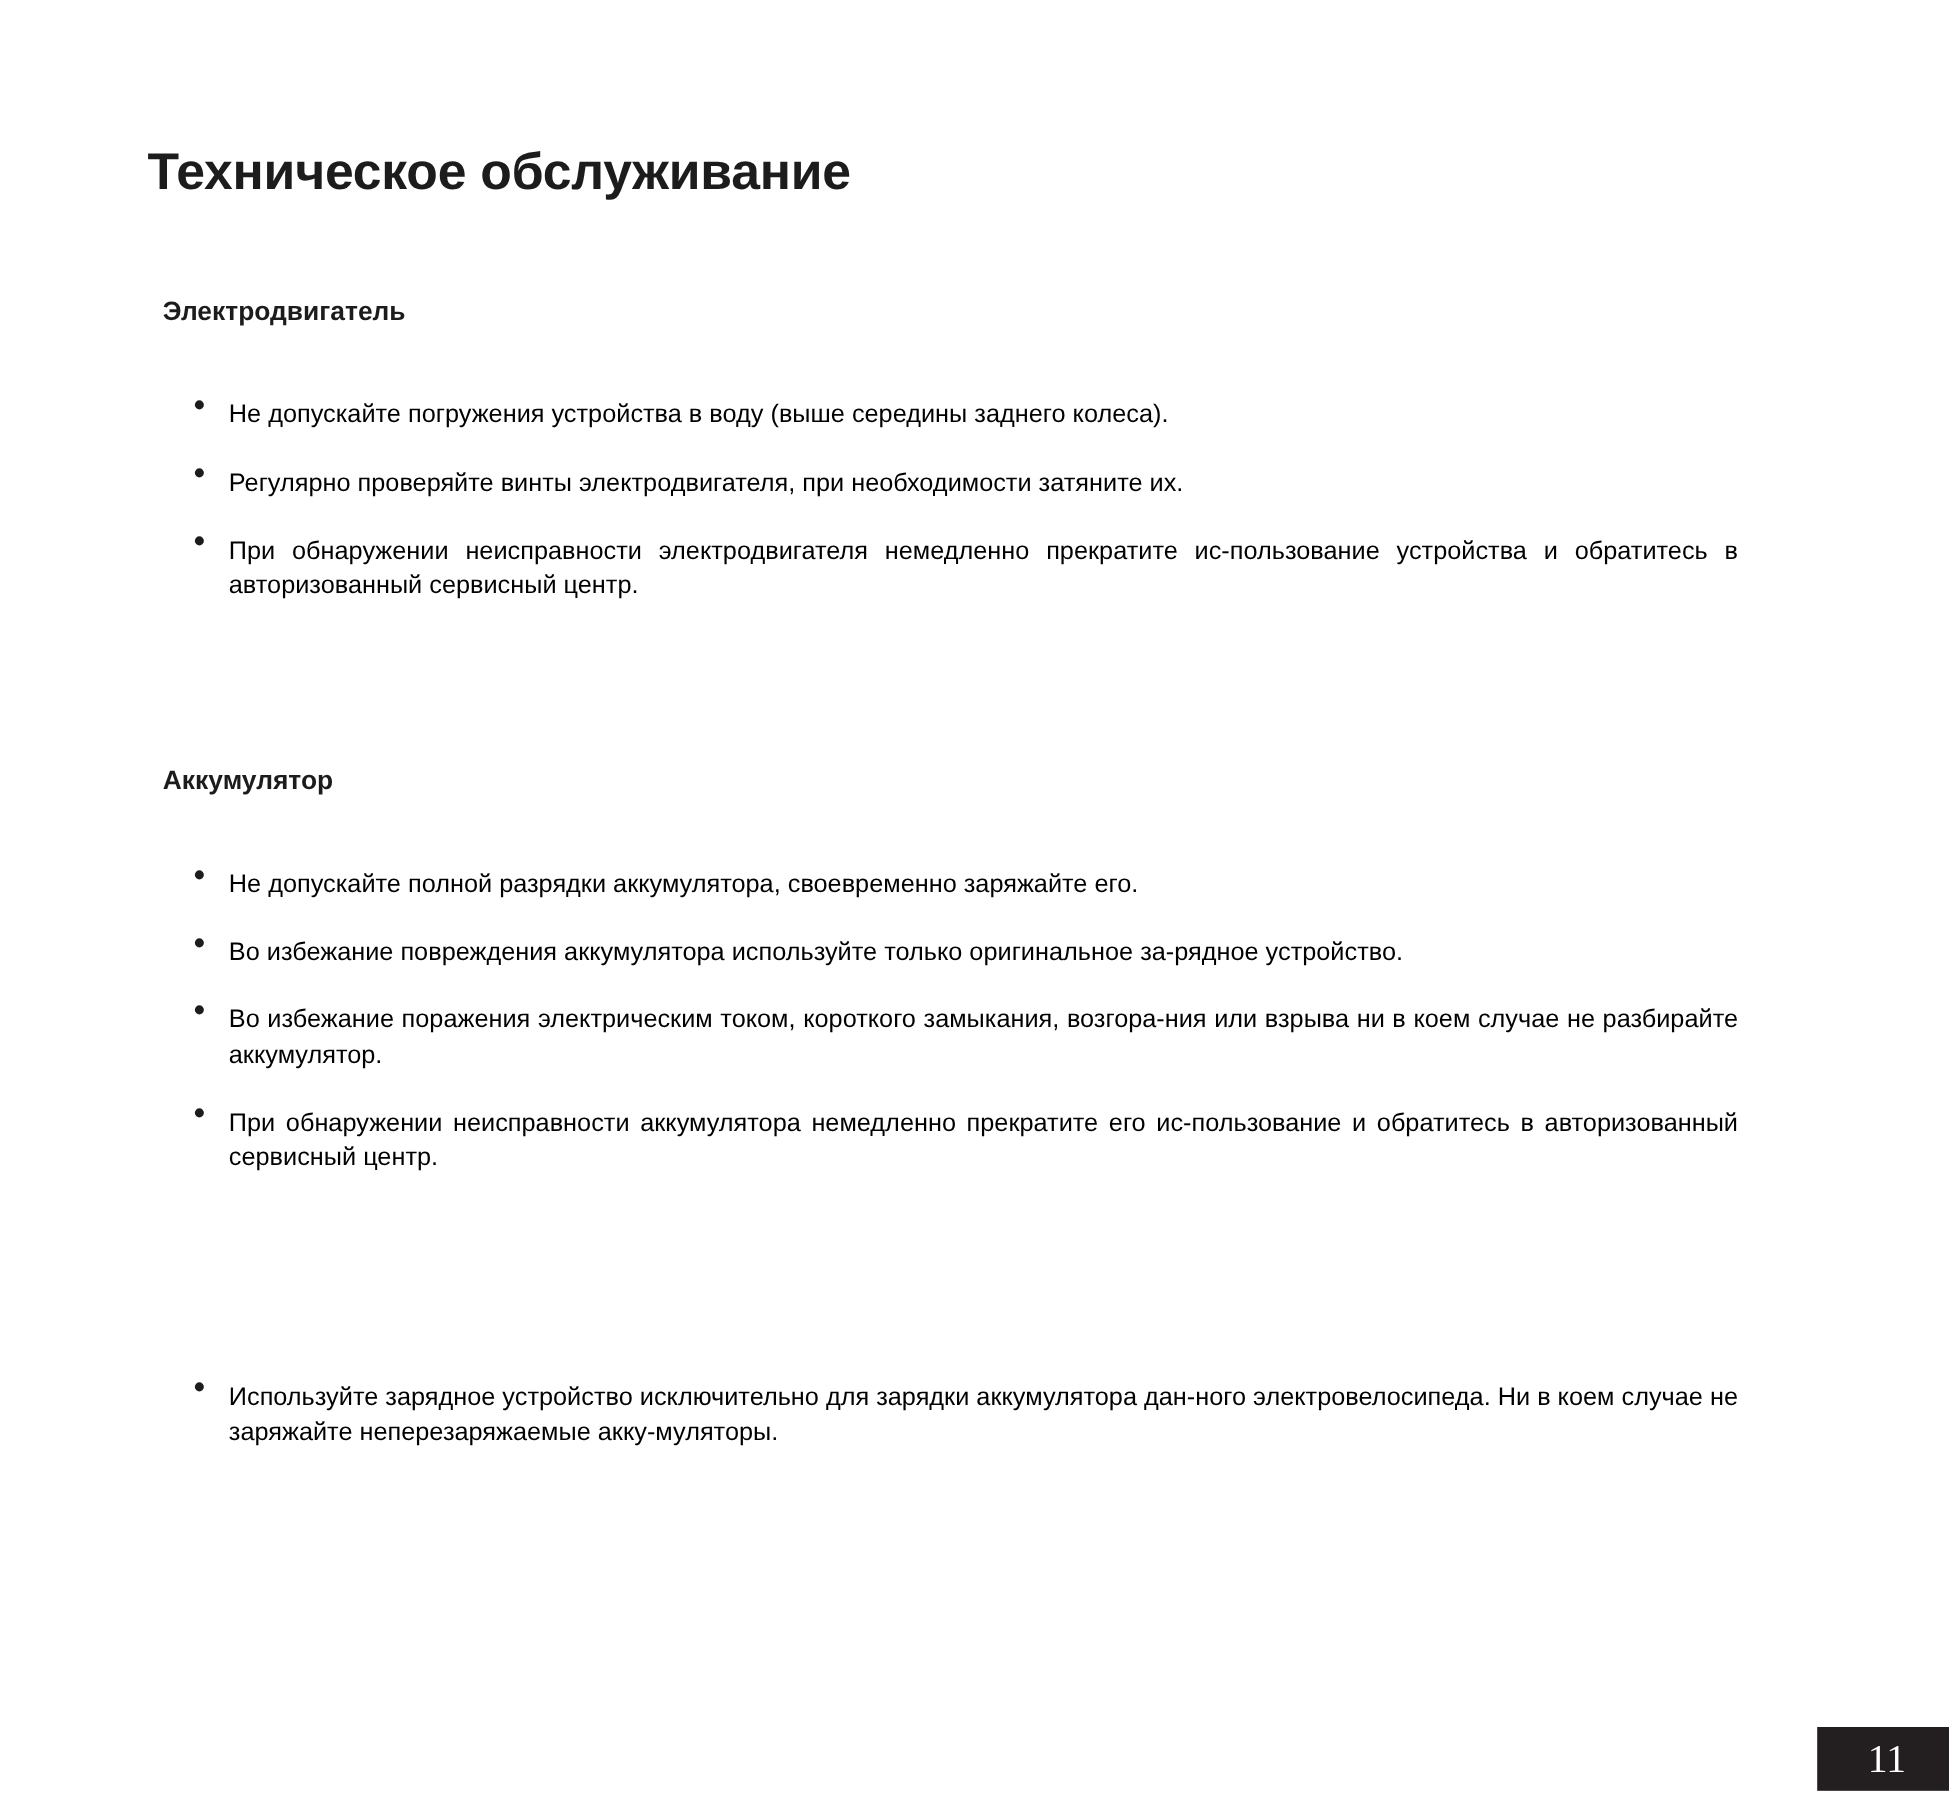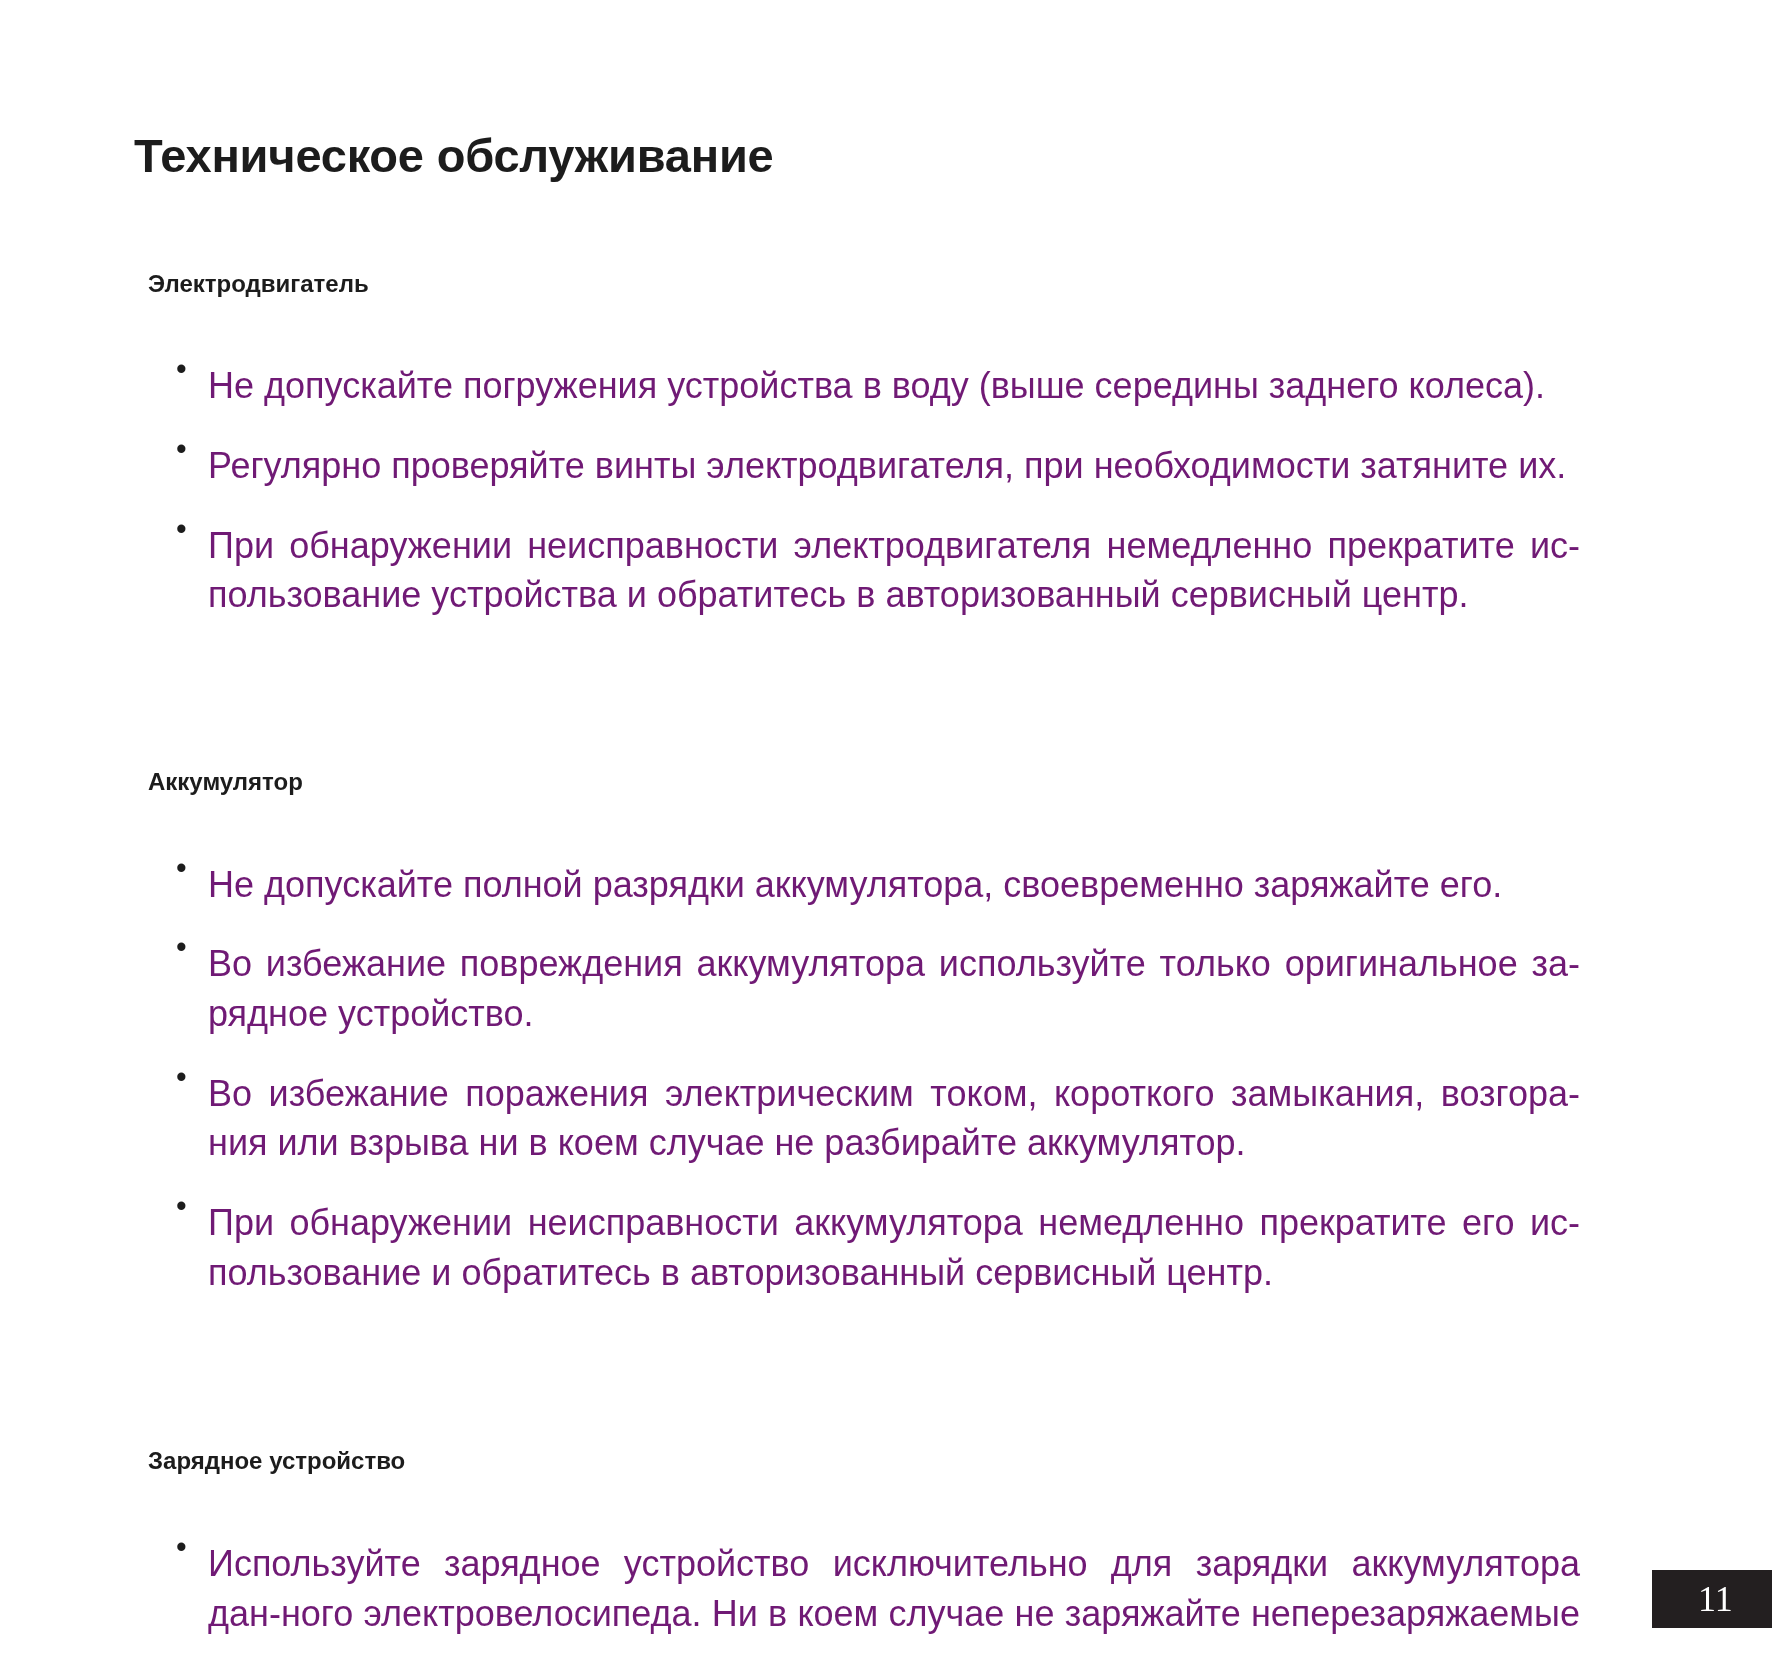--- a/index.html
+++ b/index.html
@@ -53,23 +53,23 @@
   }
 
   .bullets {
     list-style: none;
     margin-top: 24px;
   }
 
   .bullet {
     position: relative;
     padding-left: 60px;
-    font-size: 36px;
+    font-size: 23px;
     line-height: 1.38;
-    color: #701a75;
+    color: #000000;
     text-align: justify;
     text-justify: inter-word;
     margin-bottom: 2px;
     hyphens: manual;
   }
 
   .bullet::before {
     content: "\2022";
     position: absolute;
     left: 28px;
@@ -129,21 +129,20 @@
       <h2 class="section-title">Аккумулятор</h2>
       <ul class="bullets">
         <li class="bullet">Не допускайте полной разрядки аккумулятора, своевременно заряжайте его.</li>
         <li class="bullet">Во избежание повреждения аккумулятора используйте только оригинальное за-рядное устройство.</li>
         <li class="bullet">Во избежание поражения электрическим током, короткого замыкания, возгора-ния или взрыва ни в коем случае не разбирайте аккумулятор.</li>
         <li class="bullet">При обнаружении неисправности аккумулятора немедленно прекратите его ис-пользование и обратитесь в авторизованный сервисный центр.</li>
       </ul>
     </section>
 
     <section class="section sec-charger">
-      <h2 class="section-title">Зарядное устройство</h2>
       <ul class="bullets">
         <li class="bullet">Используйте зарядное устройство исключительно для зарядки аккумулятора дан-ного электровелосипеда. Ни в коем случае не заряжайте неперезаряжаемые акку-муляторы.</li>
       </ul>
     </section>
 
   </div>
 
   <div class="page-number-badge">
     <span class="num">11</span>
   </div>

